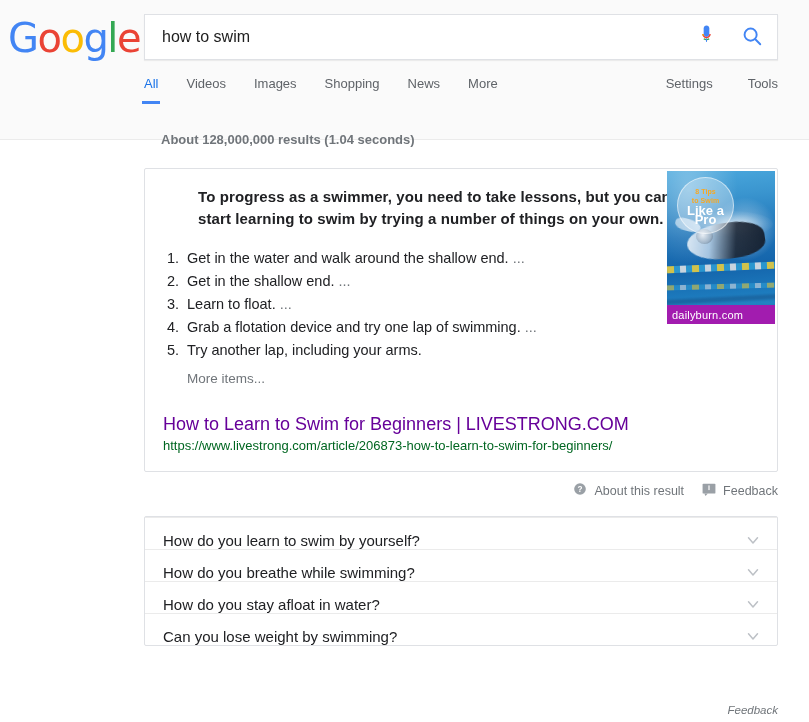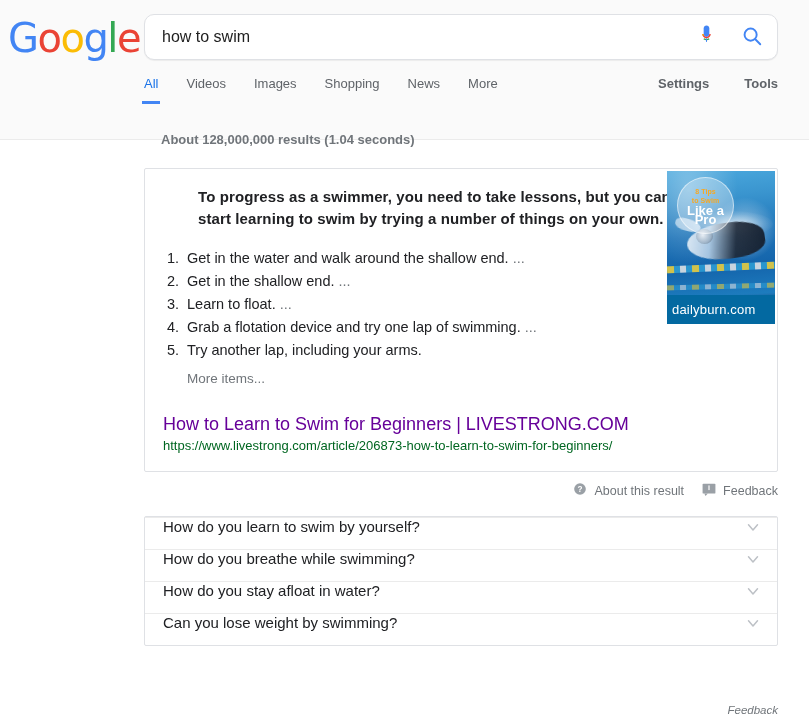--- a/index.html
+++ b/index.html
@@ -35,21 +35,21 @@
   .logo span { display: inline-block; }
 
   .searchbar {
     position: absolute;
     left: 144px;
     top: 14px;
     width: 634px;
     height: 46px;
     background: #ffffff;
     border: 1px solid #dfe1e5;
-    border-radius: 10px;
+    border-radius: 0;
     box-shadow: 0 1px 1px rgba(0,0,0,0.06);
     display: flex;
     align-items: center;
   }
   .search-input {
     flex: 1;
     border: none;
     outline: none;
     font-size: 16px;
     color: #212121;
@@ -89,21 +89,21 @@
   }
   .tab.active { color: #1a73e8; }
   .tab.active::after {
     content: "";
     position: absolute;
     left: -2px; right: -2px; bottom: 0;
     height: 3px;
     background: #4285f4;
   }
   .nav-spacer { flex: 1; }
-  .navright { display: flex; font-weight: bold; }
+  .navright { display: flex; }
   .navright .tab { margin-right: 0; margin-left: 35px; }
 
   
   .main {
     position: absolute;
     top: 115px; left: 0;
     width: 809px;
   }
 
   .result-count {
@@ -272,24 +272,24 @@
   }
   .badge-l3 {
     font-size: 13px;
     color: #ffffff;
     font-weight: bold;
     margin-top: 1px;
   }
   .thumb-source {
     position: absolute;
     left: 0; right: 0; bottom: 0;
-    height: 29px;
-    background: #0369a1;
+    height: 19px;
+    background: #a21caf;
     color: #ffffff;
-    font-size: 13px;
+    font-size: 11px;
     display: flex;
     align-items: center;
     padding-left: 5px;
     letter-spacing: 0.2px;
   }
 
   
   .about-row {
     position: absolute;
     top: 367px;
@@ -315,21 +315,21 @@
   .paa-title {
     font-size: 18px;
     color: #70757a;
     padding: 16px 18px 14px 18px;
     letter-spacing: 0.1px;
   }
   .paa-item {
     border-top: 1px solid #ebebeb;
     height: 32px;
     display: flex;
-    align-items: flex-start;
+    align-items: flex-end;
     justify-content: space-between;
     padding: 0 15px 0 18px;
     cursor: pointer;
     font-size: 15px;
     color: #202124;
   }
   .chev { color: #bdc1c6; display: flex; align-items: center; }
 
   .bottom-feedback {
     position: absolute;

